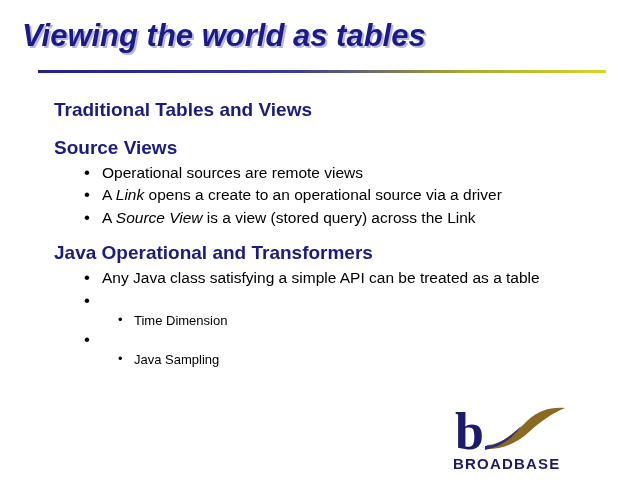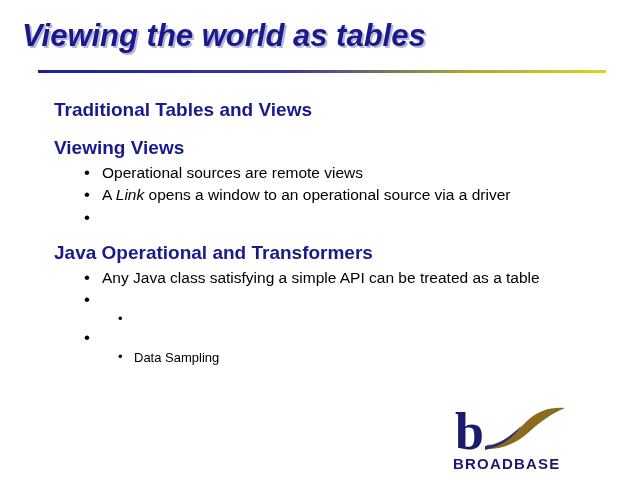--- a/index.html
+++ b/index.html
@@ -124,58 +124,60 @@
 
 <div class="slide">
 
   <div class="slide-title">Viewing the world as tables</div>
   <div class="title-rule"></div>
 
   <div class="body">
 
     <div class="lvl1">Traditional Tables and Views</div>
 
-    <div class="lvl1 spaced">Viewing Views</div>
+    <div class="lvl1 spaced">Source Views</div>
 
     <div class="bullet-row lvl2">
       <span class="bullet">•</span>
       <span class="txt">Operational sources are remote views</span>
     </div>
 
     <div class="bullet-row lvl2">
       <span class="bullet">•</span>
-      <span class="txt"><span>A </span><i class="em">Link</i><span> opens a window to an operational source via a driver</span></span>
+      <span class="txt"><span>A </span><i class="em">Link</i><span> opens a create to an operational source via a driver</span></span>
     </div>
 
     <div class="bullet-row lvl2">
       <span class="bullet">•</span>
+      <span class="txt"><span>A </span><i class="em">Source View</i><span> is a view (stored query) across the Link</span></span>
     </div>
 
     <div class="lvl1 spaced">Java Operational and Transformers</div>
 
     <div class="bullet-row lvl2">
       <span class="bullet">•</span>
       <span class="txt">Any Java class satisfying a simple API can be treated as a table</span>
     </div>
 
     <div class="bullet-row lvl2">
       <span class="bullet">•</span>
     </div>
 
     <div class="bullet-row lvl3">
       <span class="bullet">•</span>
+      <span class="txt">Time Dimension</span>
     </div>
 
     <div class="bullet-row lvl2">
       <span class="bullet">•</span>
     </div>
 
     <div class="bullet-row lvl3">
       <span class="bullet">•</span>
-      <span class="txt">Data Sampling</span>
+      <span class="txt">Java Sampling</span>
     </div>
 
   </div>
 
   <div class="logo">
     <svg class="logo-mark" viewBox="0 0 140 52">
       <text x="8" y="44" font-family="Liberation Serif, serif" font-size="52" font-weight="bold" fill="#1a1a6e">b</text>
       <path d="M40 40 C 52 40, 66 30, 80 16 C 92 5, 104 2, 118 3 C 104 9, 94 16, 82 27 C 70 38, 56 44, 40 44 Z" fill="#8a6a1e"></path>
       <path d="M38 41 C 50 41, 62 33, 74 21 C 66 33, 54 42, 38 45 Z" fill="#2b2b7a"></path>
     </svg>

